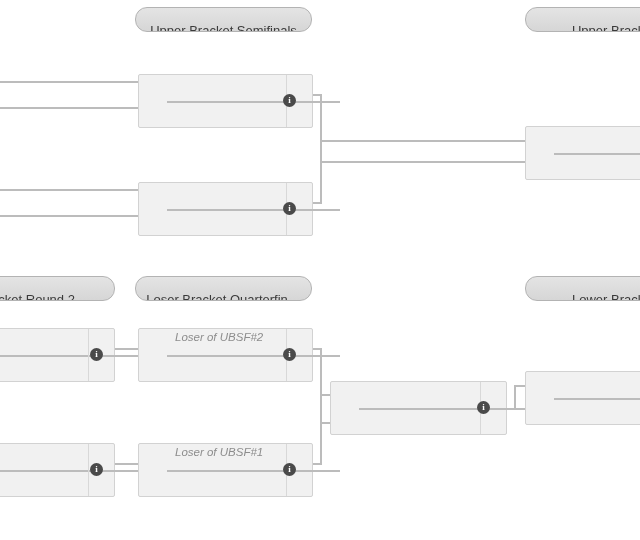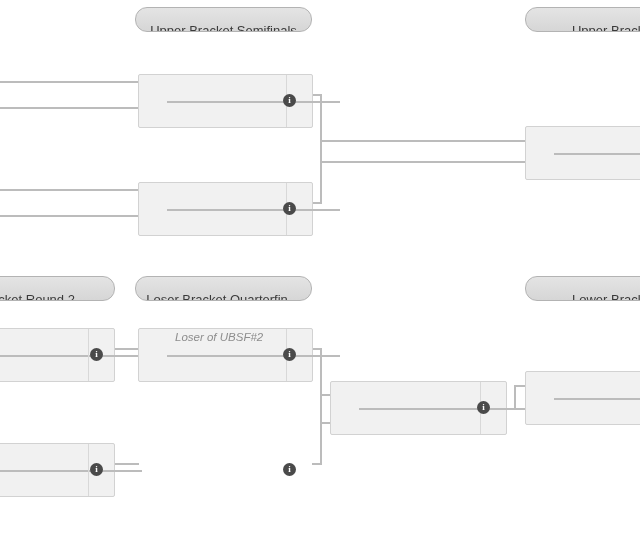--- a/index.html
+++ b/index.html
@@ -188,20 +188,29 @@
     <div class="match" id="lbqf-1" style="left: 138px; top: 328px; width: 175px; height: 54px;">
       <div class="slot top">
         <div class="seed-label">Loser of UBSF#2</div>
       </div>
       <div class="slot bottom">
         <div class="seed-label"></div>
       </div>
       <div class="score-col"></div>
     </div>
     <div class="info-badge" style="left: 283px; top: 348px;">i</div>
+    <div class="match" id="lbqf-2" style="left: 138px; top: 443px; width: 175px; height: 54px;">
+      <div class="slot top">
+        <div class="seed-label">Loser of UBSF#1</div>
+      </div>
+      <div class="slot bottom">
+        <div class="seed-label"></div>
+      </div>
+      <div class="score-col"></div>
+    </div>
     <div class="info-badge" style="left: 283px; top: 463px;">i</div>
     <div class="match" id="lbsf-1" style="left: 330px; top: 381px; width: 177px; height: 54px;">
       <div class="slot top">
         <div class="seed-label"></div>
       </div>
       <div class="slot bottom">
         <div class="seed-label"></div>
       </div>
       <div class="score-col"></div>
     </div>

